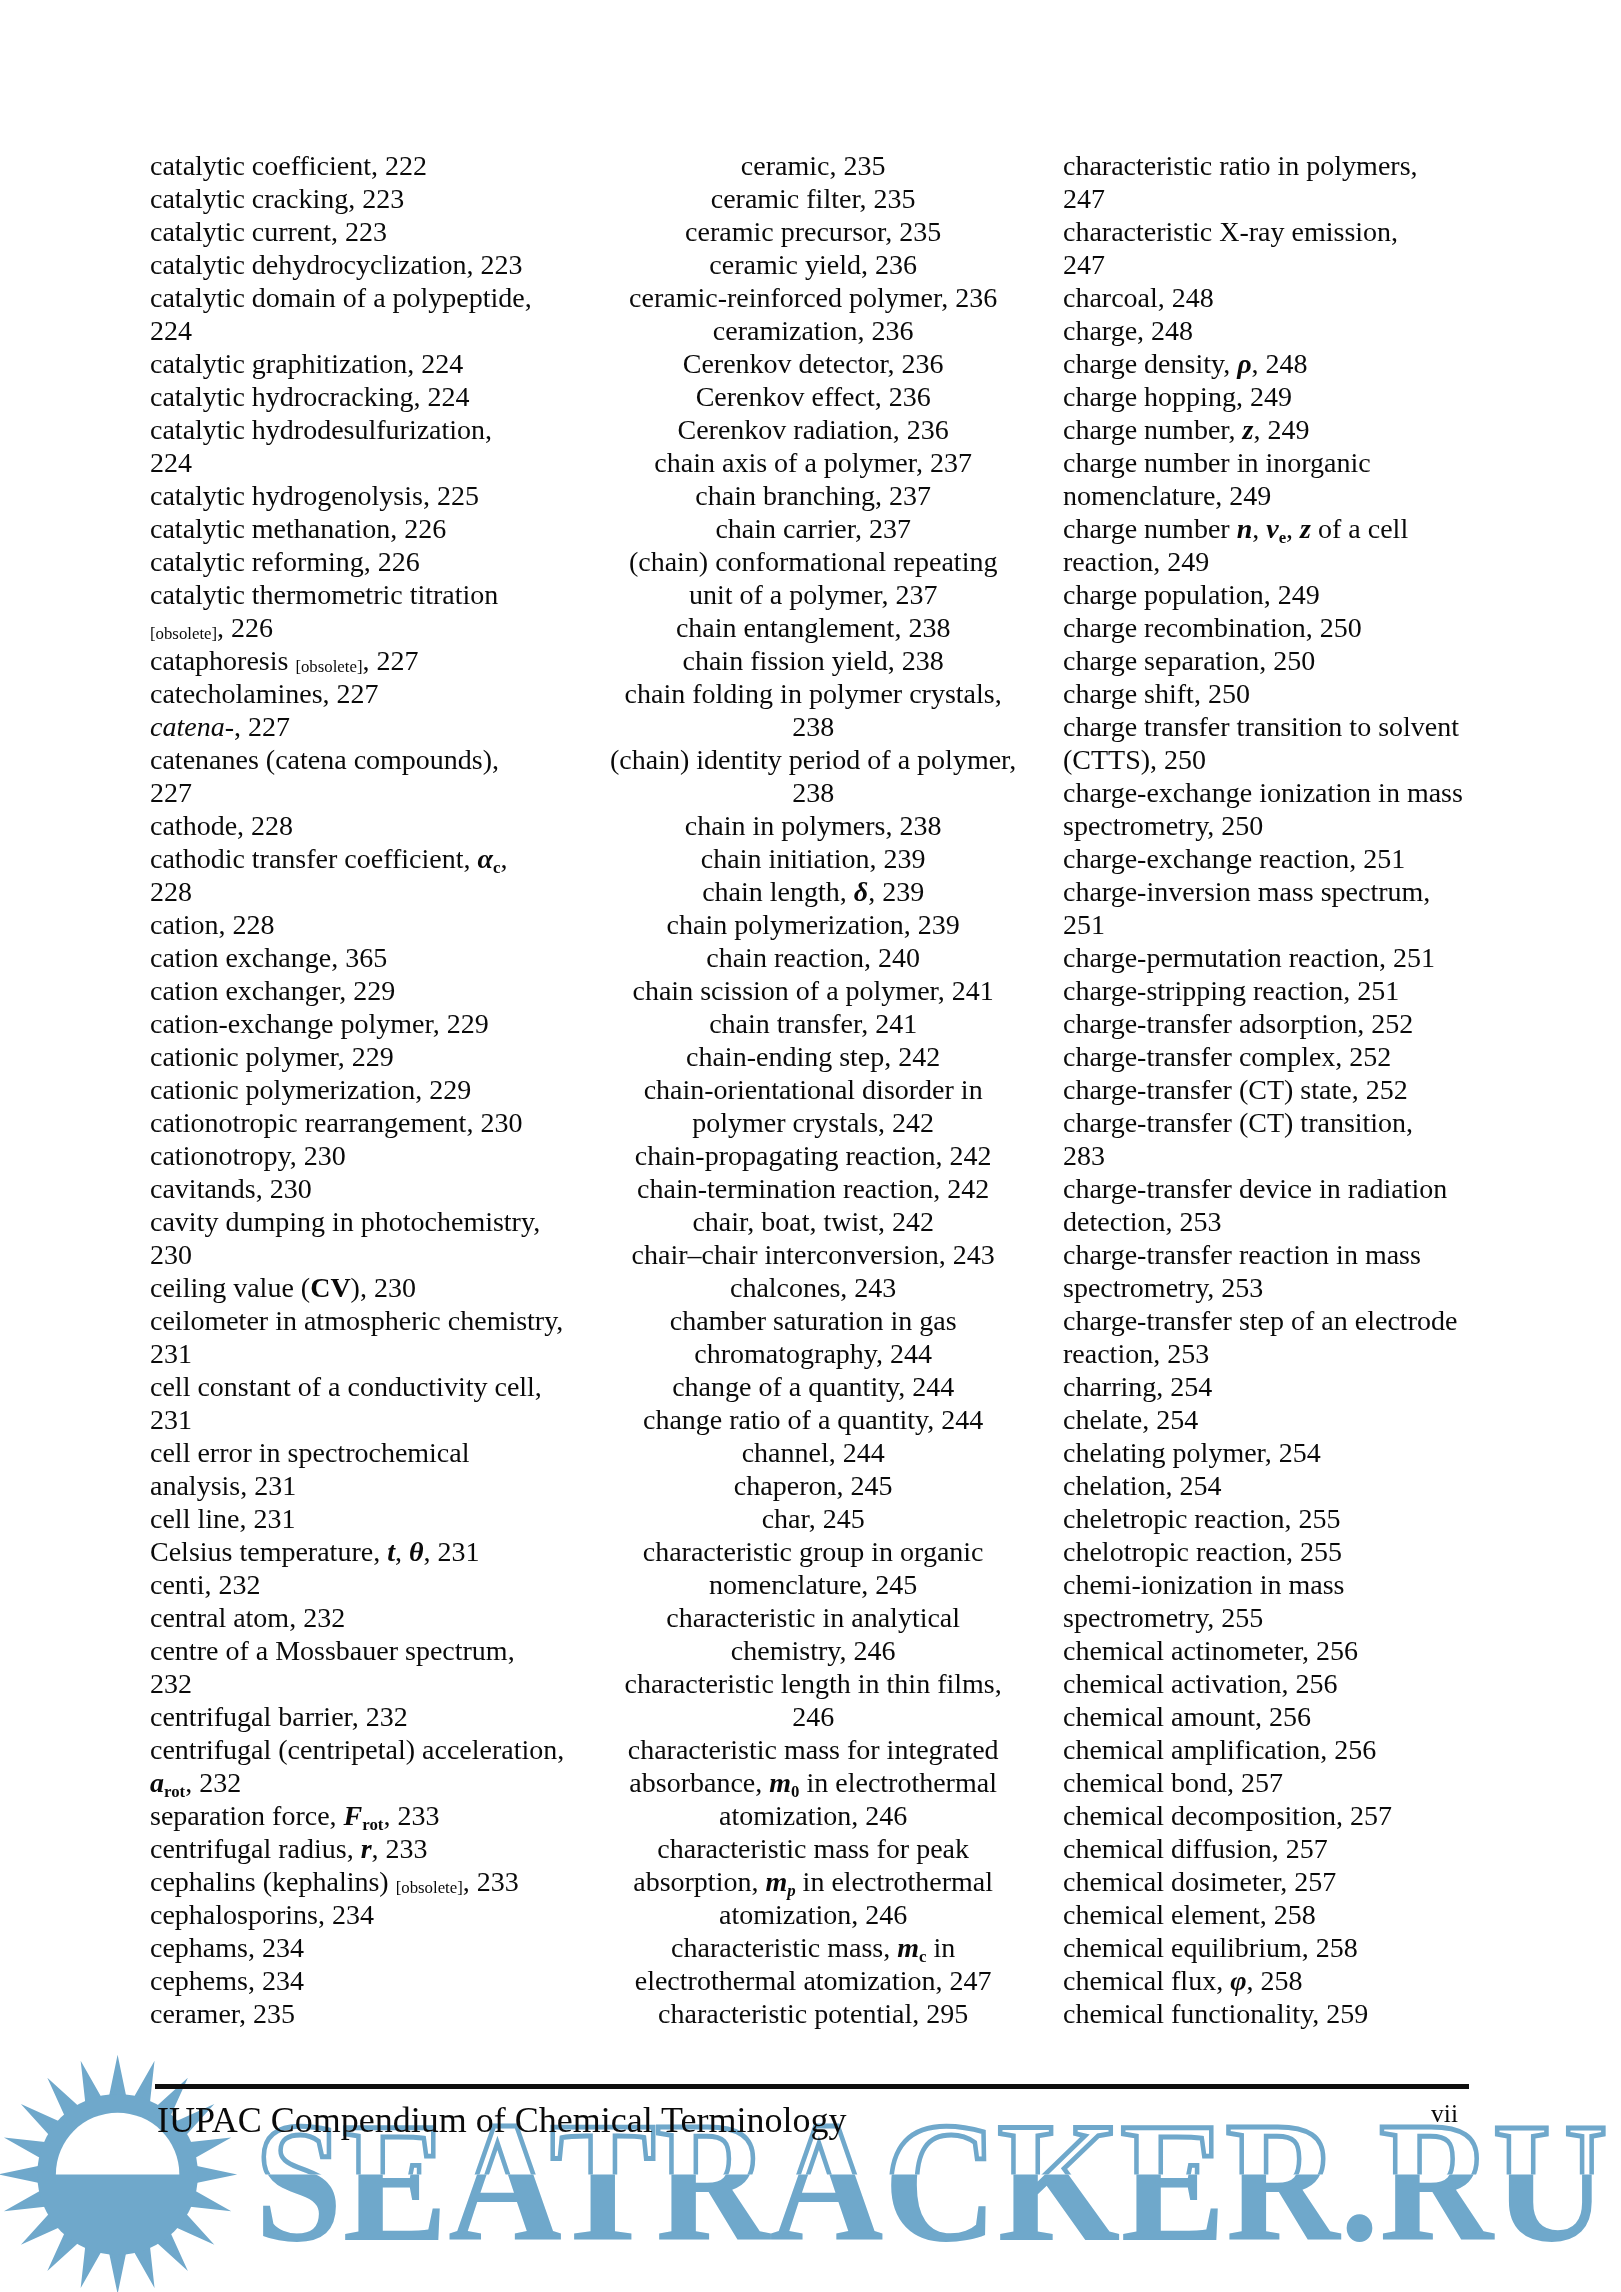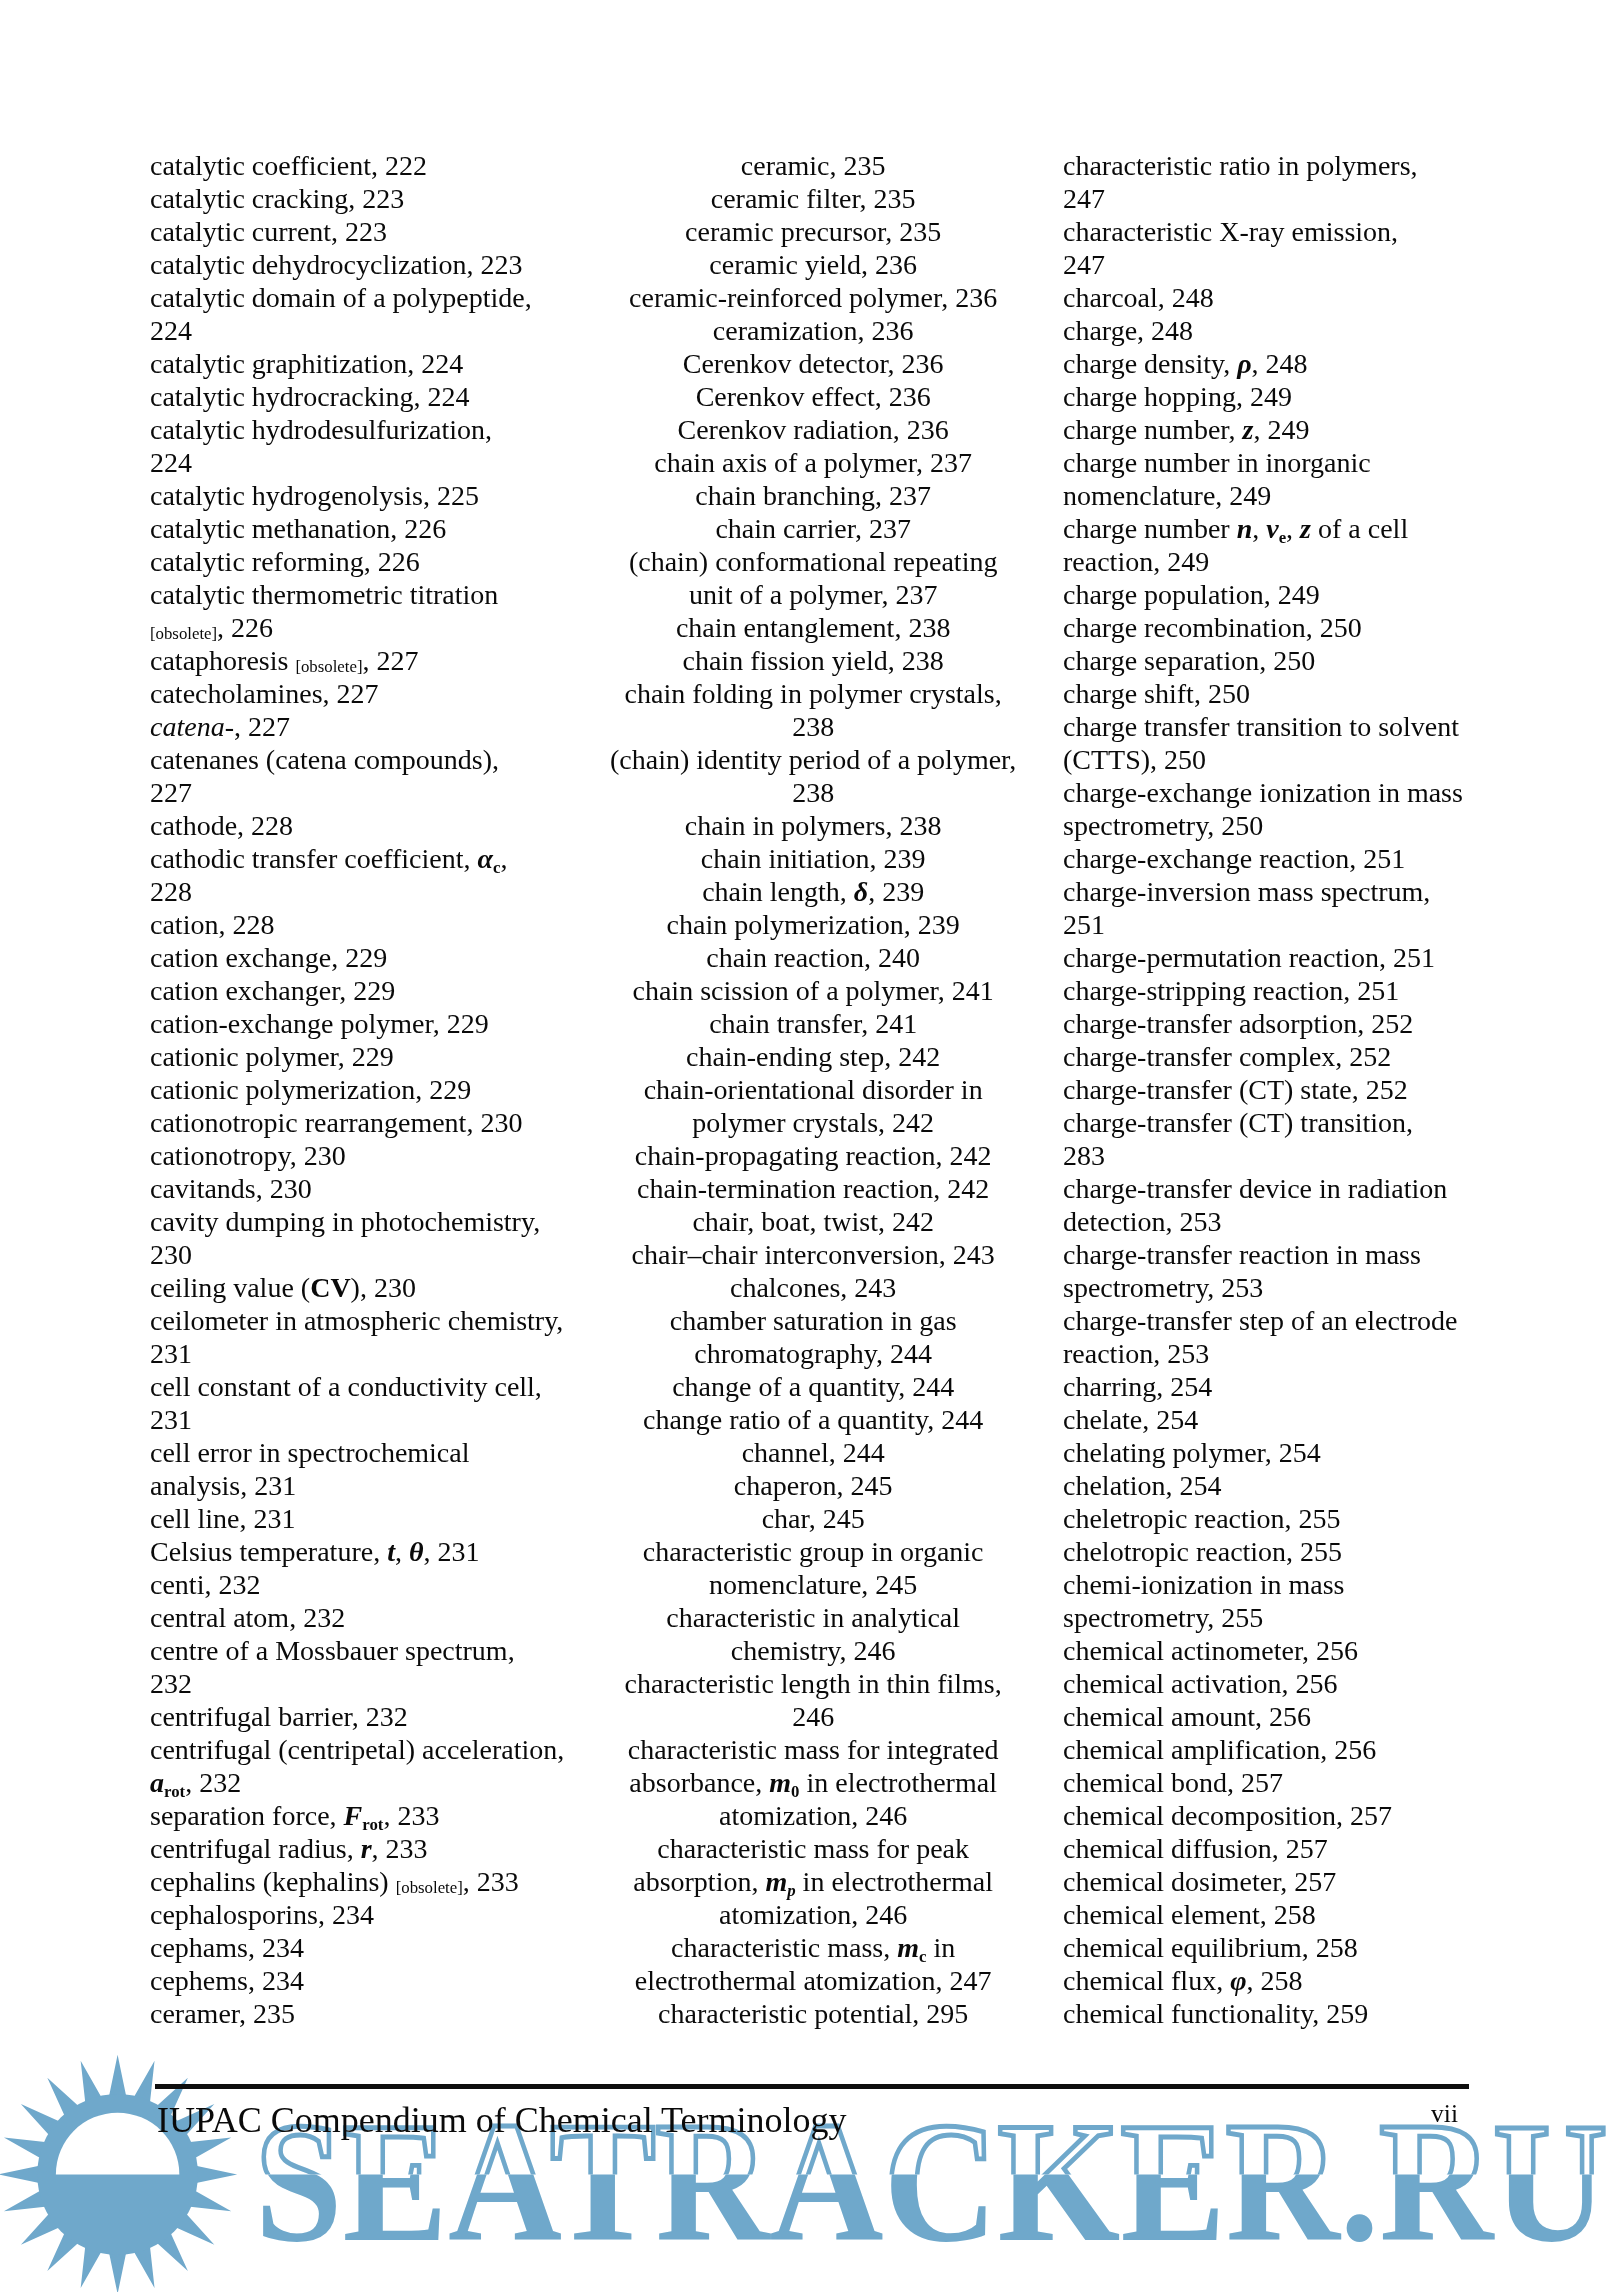--- a/index.html
+++ b/index.html
@@ -55,21 +55,21 @@
     <div class="line"><span class="seg-obs">[obsolete]</span><span>, 226</span></div>
     <div class="line"><span>cataphoresis </span><span class="seg-obs">[obsolete]</span><span>, 227</span></div>
     <div class="line">catecholamines, 227</div>
     <div class="line"><span class="seg-i">catena-</span><span>, 227</span></div>
     <div class="line">catenanes (catena compounds),</div>
     <div class="line">227</div>
     <div class="line">cathode, 228</div>
     <div class="line"><span>cathodic transfer coefficient, </span><span class="seg-bi">α</span><span class="seg-bsub">c</span><span>,</span></div>
     <div class="line">228</div>
     <div class="line">cation, 228</div>
-    <div class="line">cation exchange, 229</div>
+    <div class="line">cation exchange, 365</div>
     <div class="line">cation exchanger, 229</div>
     <div class="line">cation-exchange polymer, 229</div>
     <div class="line">cationic polymer, 229</div>
     <div class="line">cationic polymerization, 229</div>
     <div class="line">cationotropic rearrangement, 230</div>
     <div class="line">cationotropy, 230</div>
     <div class="line">cavitands, 230</div>
     <div class="line">cavity dumping in photochemistry,</div>
     <div class="line">230</div>
     <div class="line"><span>ceiling value (</span><span class="seg-b">CV</span><span>), 230</span></div>

